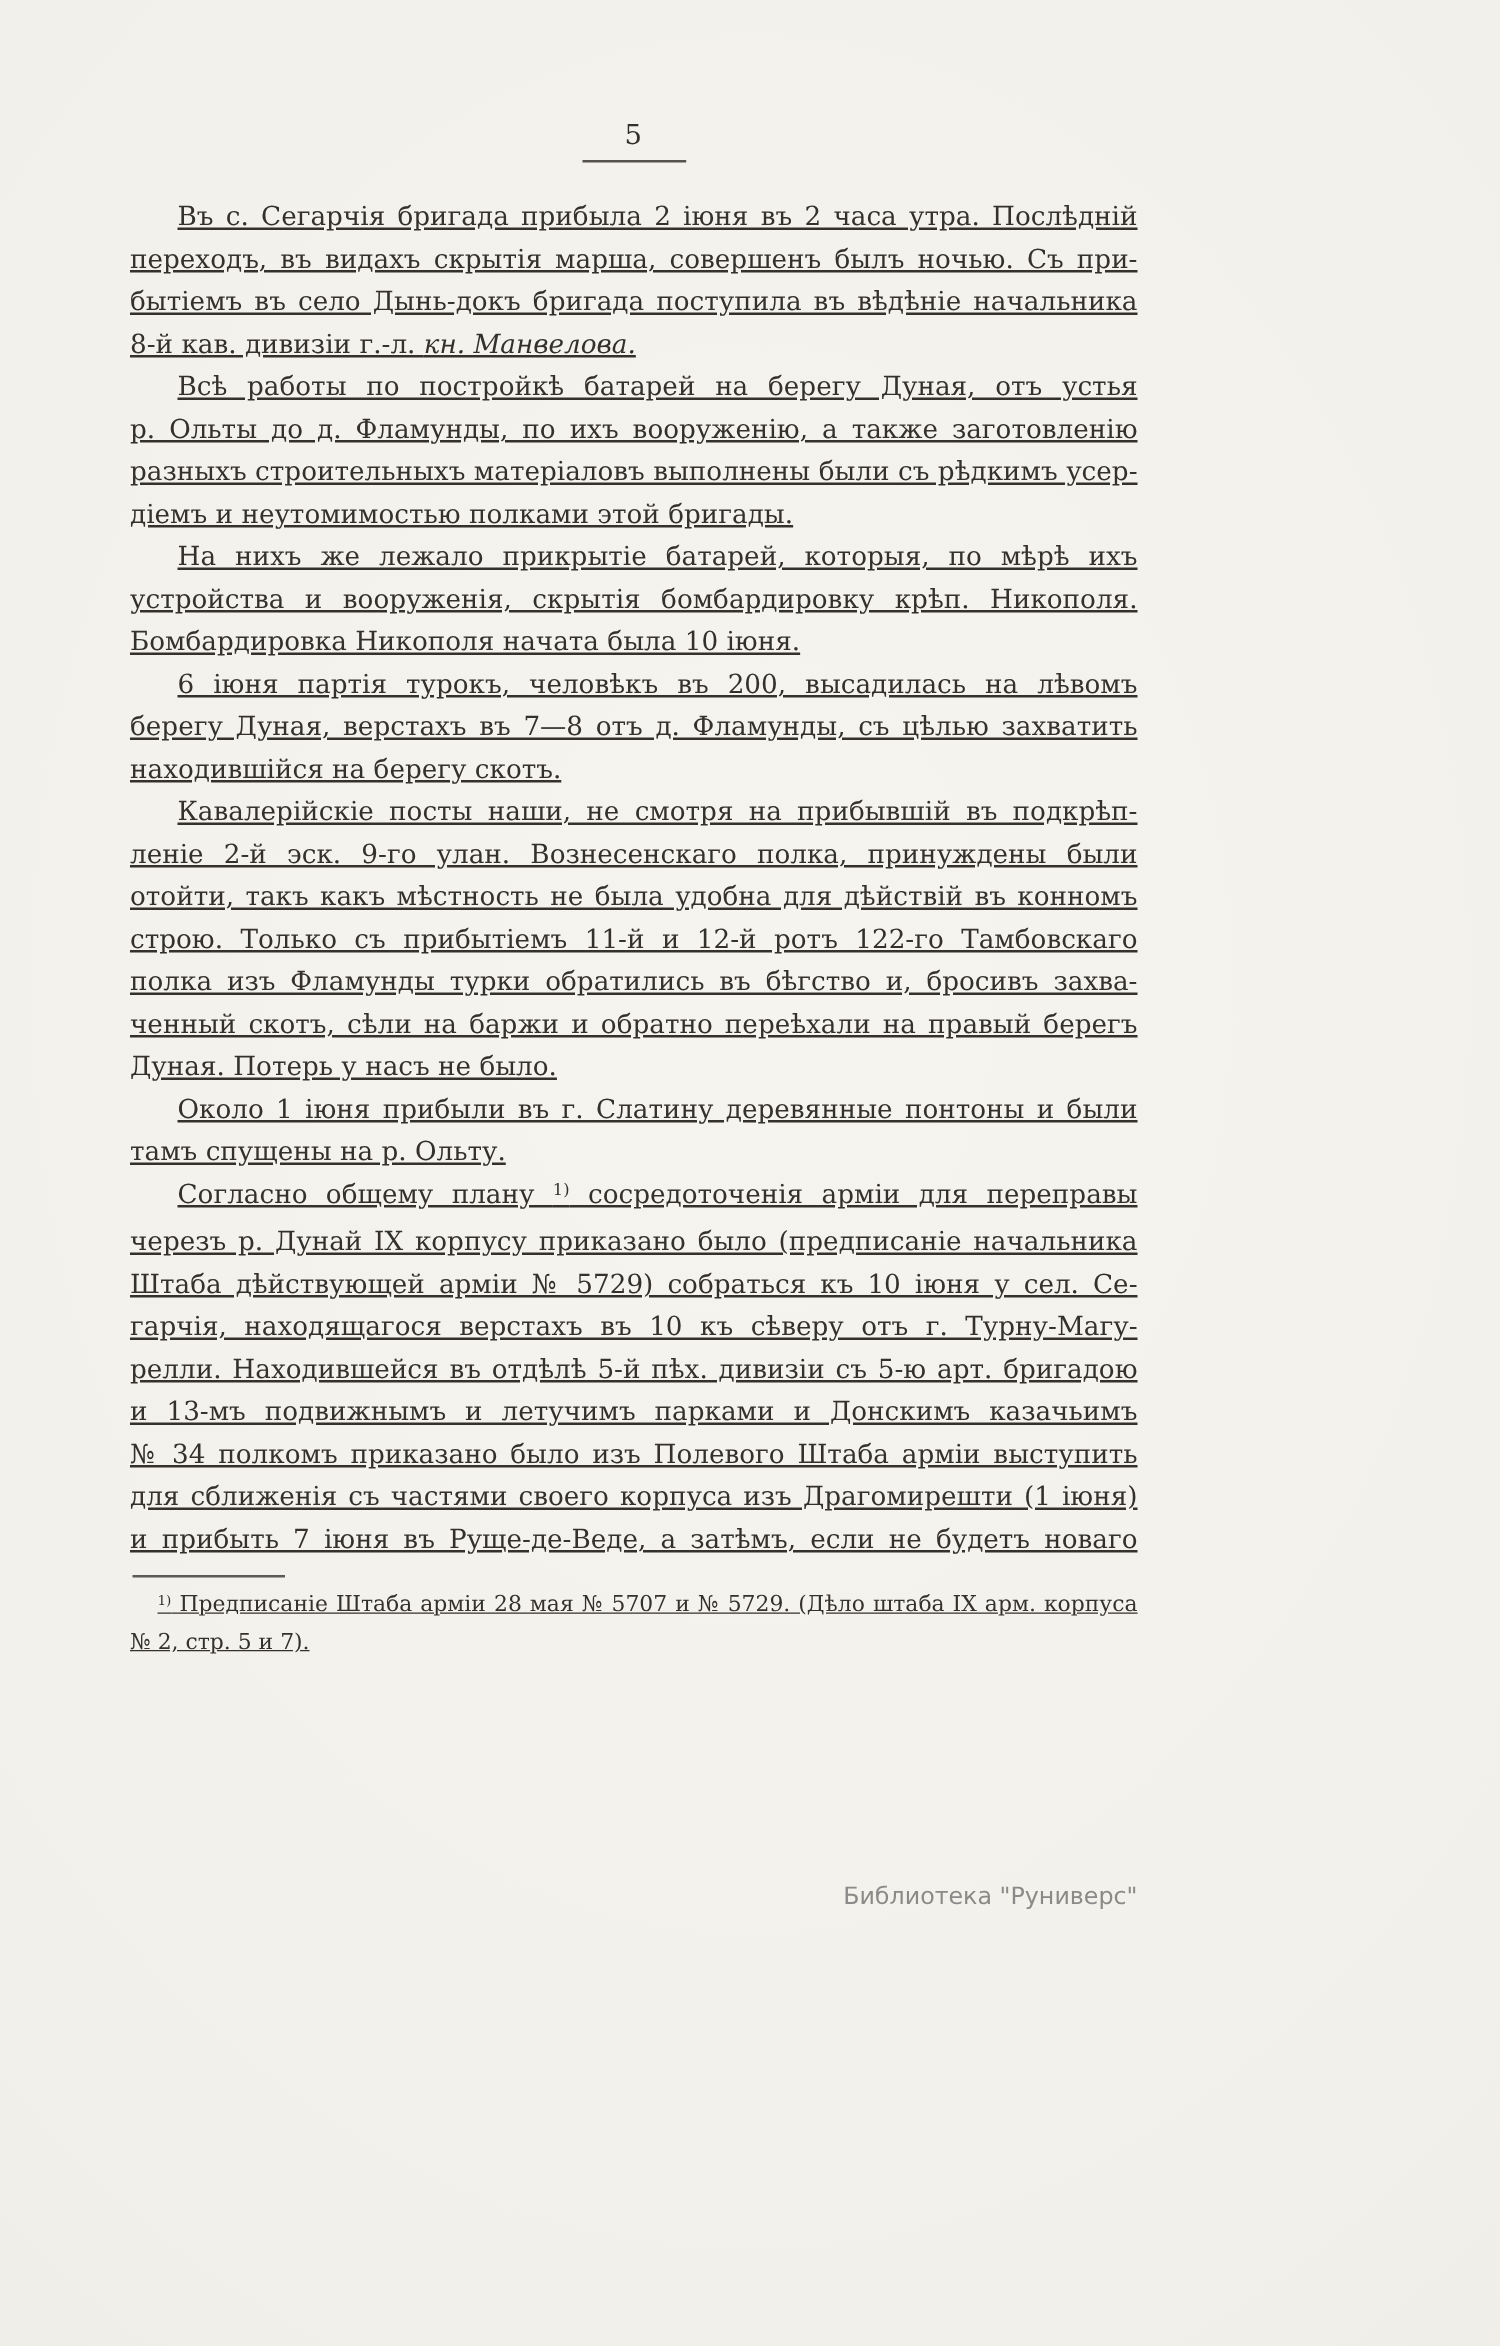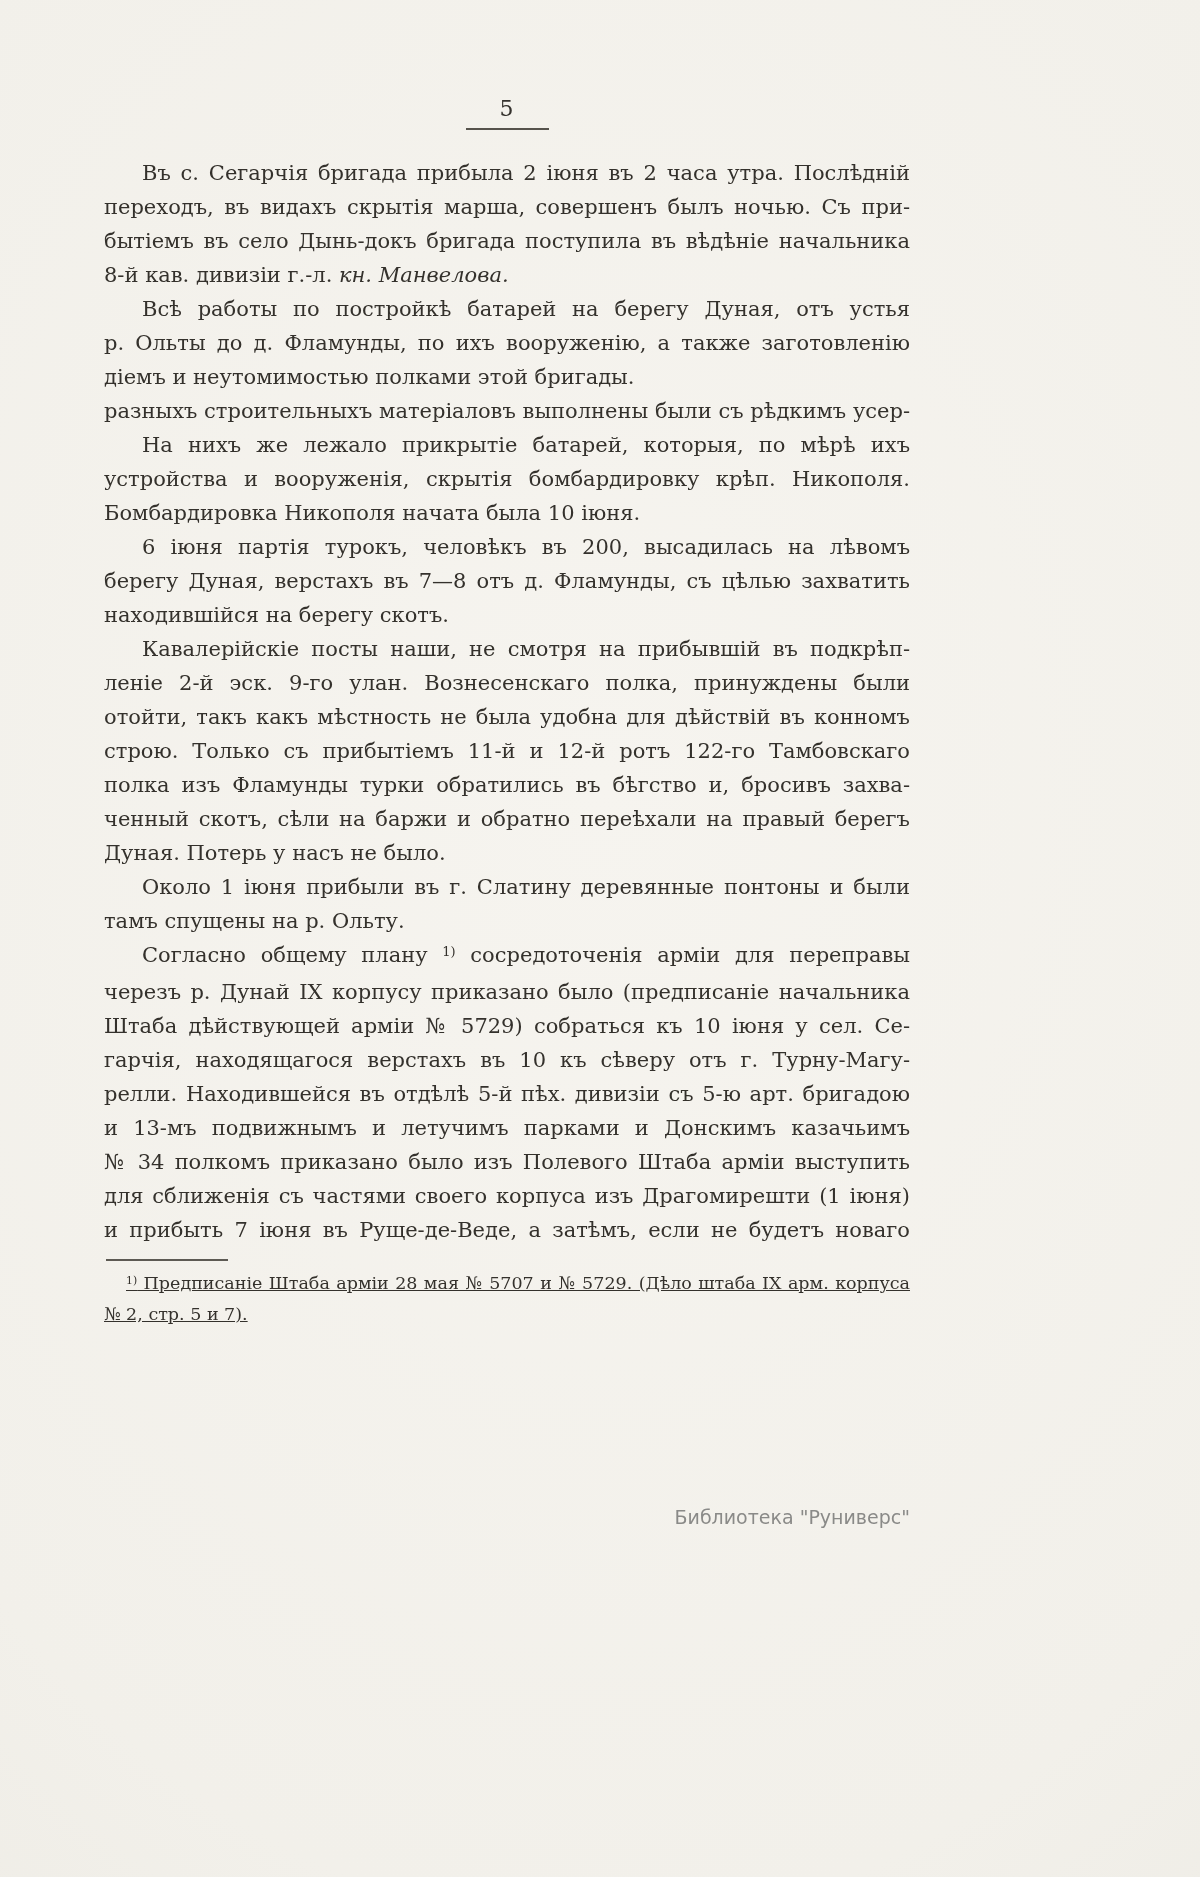--- a/index.html
+++ b/index.html
@@ -21,21 +21,21 @@
     left: 104px; top: 96px; width: 806px;
   }
   .pagenum-row { text-align: center; margin-bottom: 26px; }
   .pagenum {
     display: inline-block;
     font-size: 22px;
     letter-spacing: 1px;
     padding: 0 34px 7px 34px;
     border-bottom: 2px solid #56534c;
   }
-  .body-text { font-size: 21px; }
+  .body-text { font-size: 21px; text-decoration: underline; }
   .line {
     line-height: 34px;
     text-align: justify;
     text-align-last: justify;
     white-space: normal;
   }
   .line.endp { text-align: center; text-align-last: left; }
   .line.first { text-indent: 38px; }
   .italic { font-style: italic; }
   .sup {
@@ -75,22 +75,22 @@
       <div>
         <div class="line first">Въ с. Сегарчія бригада прибыла 2 іюня въ 2 часа утра. Послѣдній</div>
         <div class="line">переходъ, въ видахъ скрытія марша, совершенъ былъ ночью. Съ при-</div>
         <div class="line">бытіемъ въ село Дынь-докъ бригада поступила въ вѣдѣніе начальника</div>
         <div class="line endp"><span>8-й кав. дивизіи г.-л. </span><span class="italic">кн. Манвелова.</span></div>
       </div>
 
       <div>
         <div class="line first">Всѣ работы по постройкѣ батарей на берегу Дуная, отъ устья</div>
         <div class="line">р. Ольты до д. Фламунды, по ихъ вооруженію, а также заготовленію</div>
+        <div class="line">разныхъ строительныхъ матеріаловъ выполнены были съ рѣдкимъ усер-</div>
         <div class="line endp">діемъ и неутомимостью полками этой бригады.</div>
-        <div class="line">разныхъ строительныхъ матеріаловъ выполнены были съ рѣдкимъ усер-</div>
       </div>
 
       <div>
         <div class="line first">На нихъ же лежало прикрытіе батарей, которыя, по мѣрѣ ихъ</div>
         <div class="line">устройства и вооруженія, скрытія бомбардировку крѣп. Никополя.</div>
         <div class="line endp">Бомбардировка Никополя начата была 10 іюня.</div>
       </div>
 
 
       <div>

